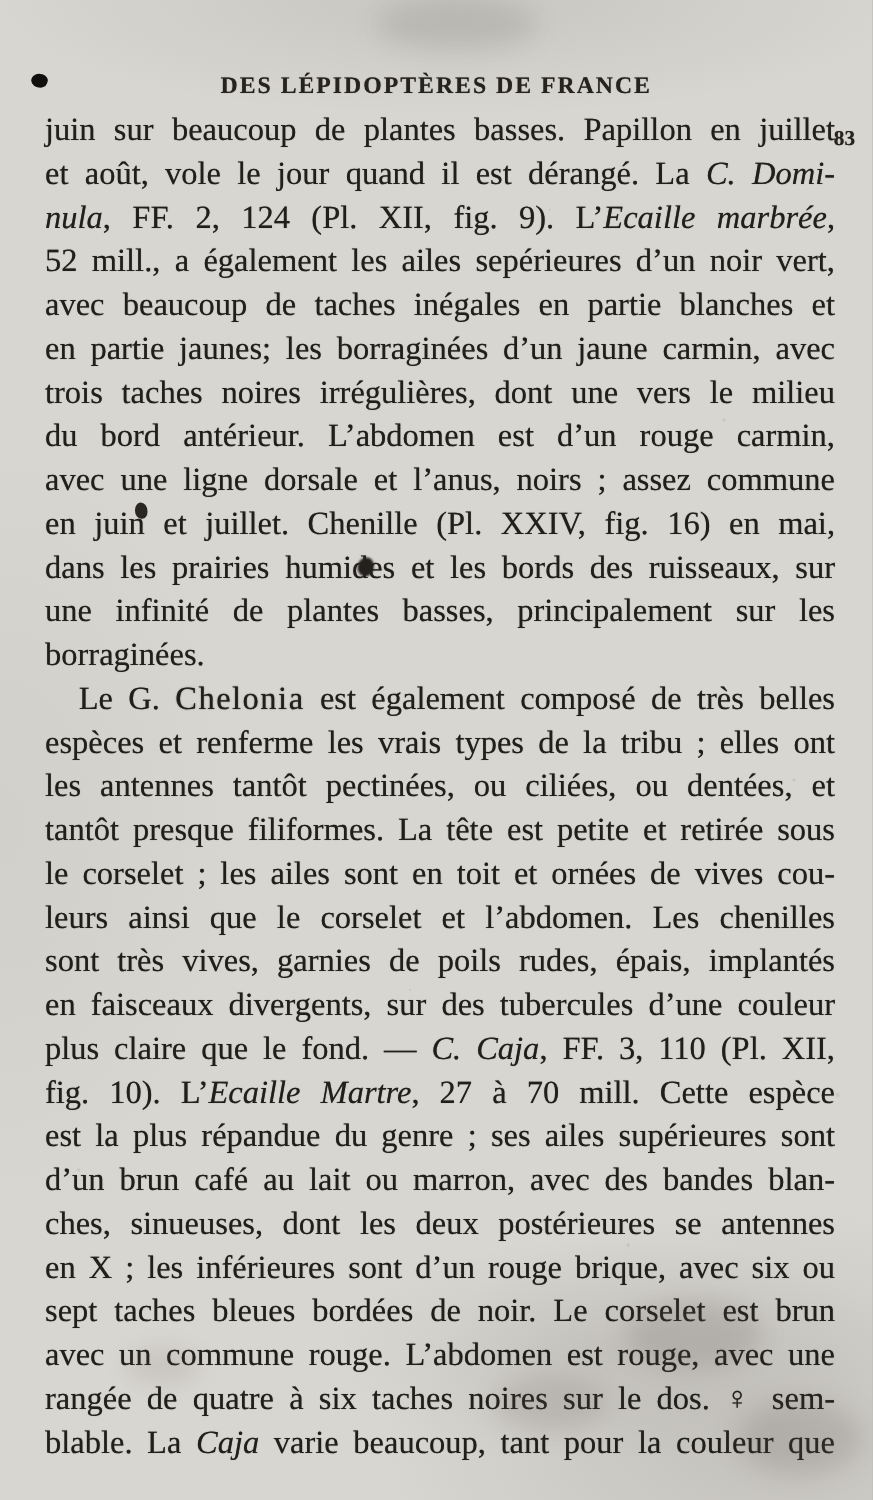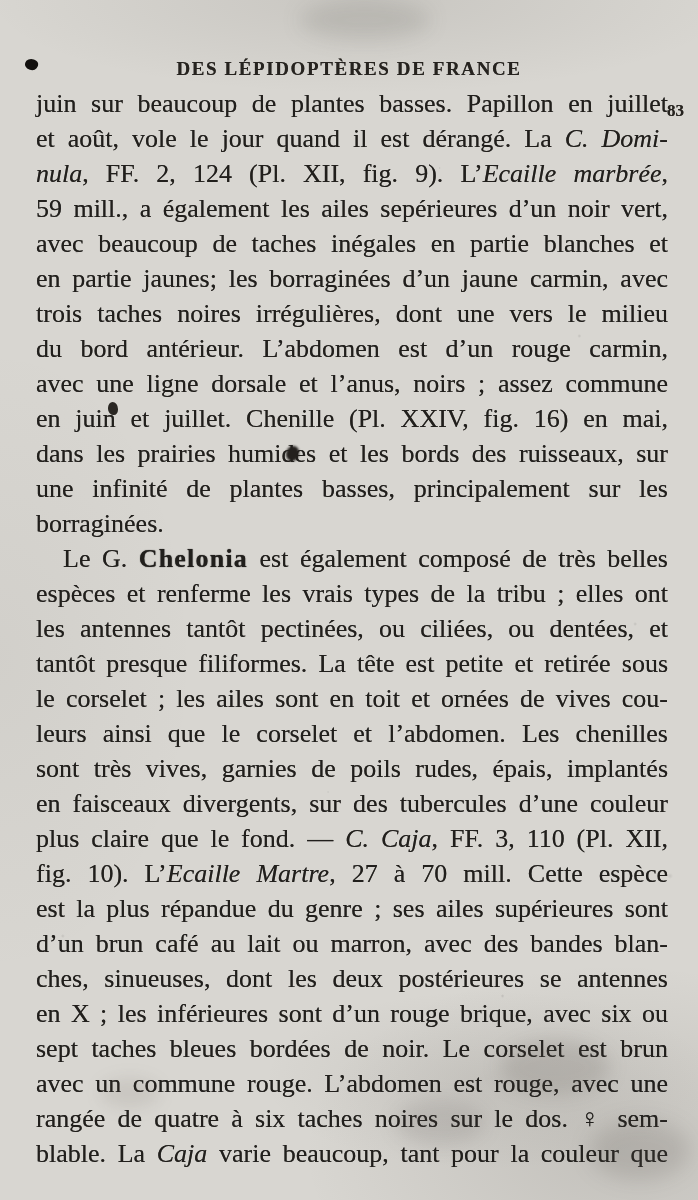--- a/index.html
+++ b/index.html
@@ -77,21 +77,21 @@
     height: 35px;
     line-height: 35px;
     text-align: justify;
     text-align-last: justify;
     overflow: visible;
   }
   .line.end  { text-align-last: left; }
   .line.indent { text-indent: 27px; }
   .s-r { font-style: normal; }
   .s-i { font-style: italic; }
-  .s-b { font-weight: bold; letter-spacing: 1.2px; text-shadow: 0 0 1px rgba(20,18,16,0.85); }
+  .s-b { font-weight: normal; letter-spacing: 1.2px; text-shadow: 0 0 1px rgba(20,18,16,0.85); }
 
   
   .ink-spot {
     position: absolute;
     left: 25px;
     top: 59px;
     width: 13px;
     height: 11px;
     background: #12100e;
     border-radius: 58% 42% 52% 48%;
@@ -115,21 +115,21 @@
 
   <div class="header">
     <div class="header-title">DES LÉPIDOPTÈRES DE FRANCE</div>
     <div class="page-number">83</div>
   </div>
 
   <div class="text-block">
       <div class="line"><span class="s-r">juin sur beaucoup de plantes basses. Papillon en juillet</span></div>
       <div class="line"><span class="s-r">et août, vole le jour quand il est dérangé. La </span><span class="s-i">C. Domi-</span></div>
       <div class="line"><span class="s-i">nula</span><span class="s-r">, FF. 2, 124 (Pl. XII, fig. 9). L’</span><span class="s-i">Ecaille marbrée</span><span class="s-r">,</span></div>
-      <div class="line"><span class="s-r">59 mill., a également les ailes sepérieures d’un noir vert,</span></div>
+      <div class="line"><span class="s-r">52 mill., a également les ailes sepérieures d’un noir vert,</span></div>
       <div class="line"><span class="s-r">avec beaucoup de taches inégales en partie blanches et</span></div>
       <div class="line"><span class="s-r">en partie jaunes; les borraginées d’un jaune carmin, avec</span></div>
       <div class="line"><span class="s-r">trois taches noires irrégulières, dont une vers le milieu</span></div>
       <div class="line"><span class="s-r">du bord antérieur. L’abdomen est d’un rouge carmin,</span></div>
       <div class="line"><span class="s-r">avec une ligne dorsale et l’anus, noirs ; assez commune</span></div>
       <div class="line"><span class="s-r">en juin et juillet. Chenille (Pl. XXIV, fig. 16) en mai,</span></div>
       <div class="line"><span class="s-r">dans les prairies humides et les bords des ruisseaux, sur</span></div>
       <div class="line"><span class="s-r">une infinité de plantes basses, principalement sur les</span></div>
       <div class="line end"><span class="s-r">borraginées.</span></div>
       <div class="line indent"><span class="s-r">Le G. </span><span class="s-b">Chelonia</span><span class="s-r"> est également composé de très belles</span></div>

